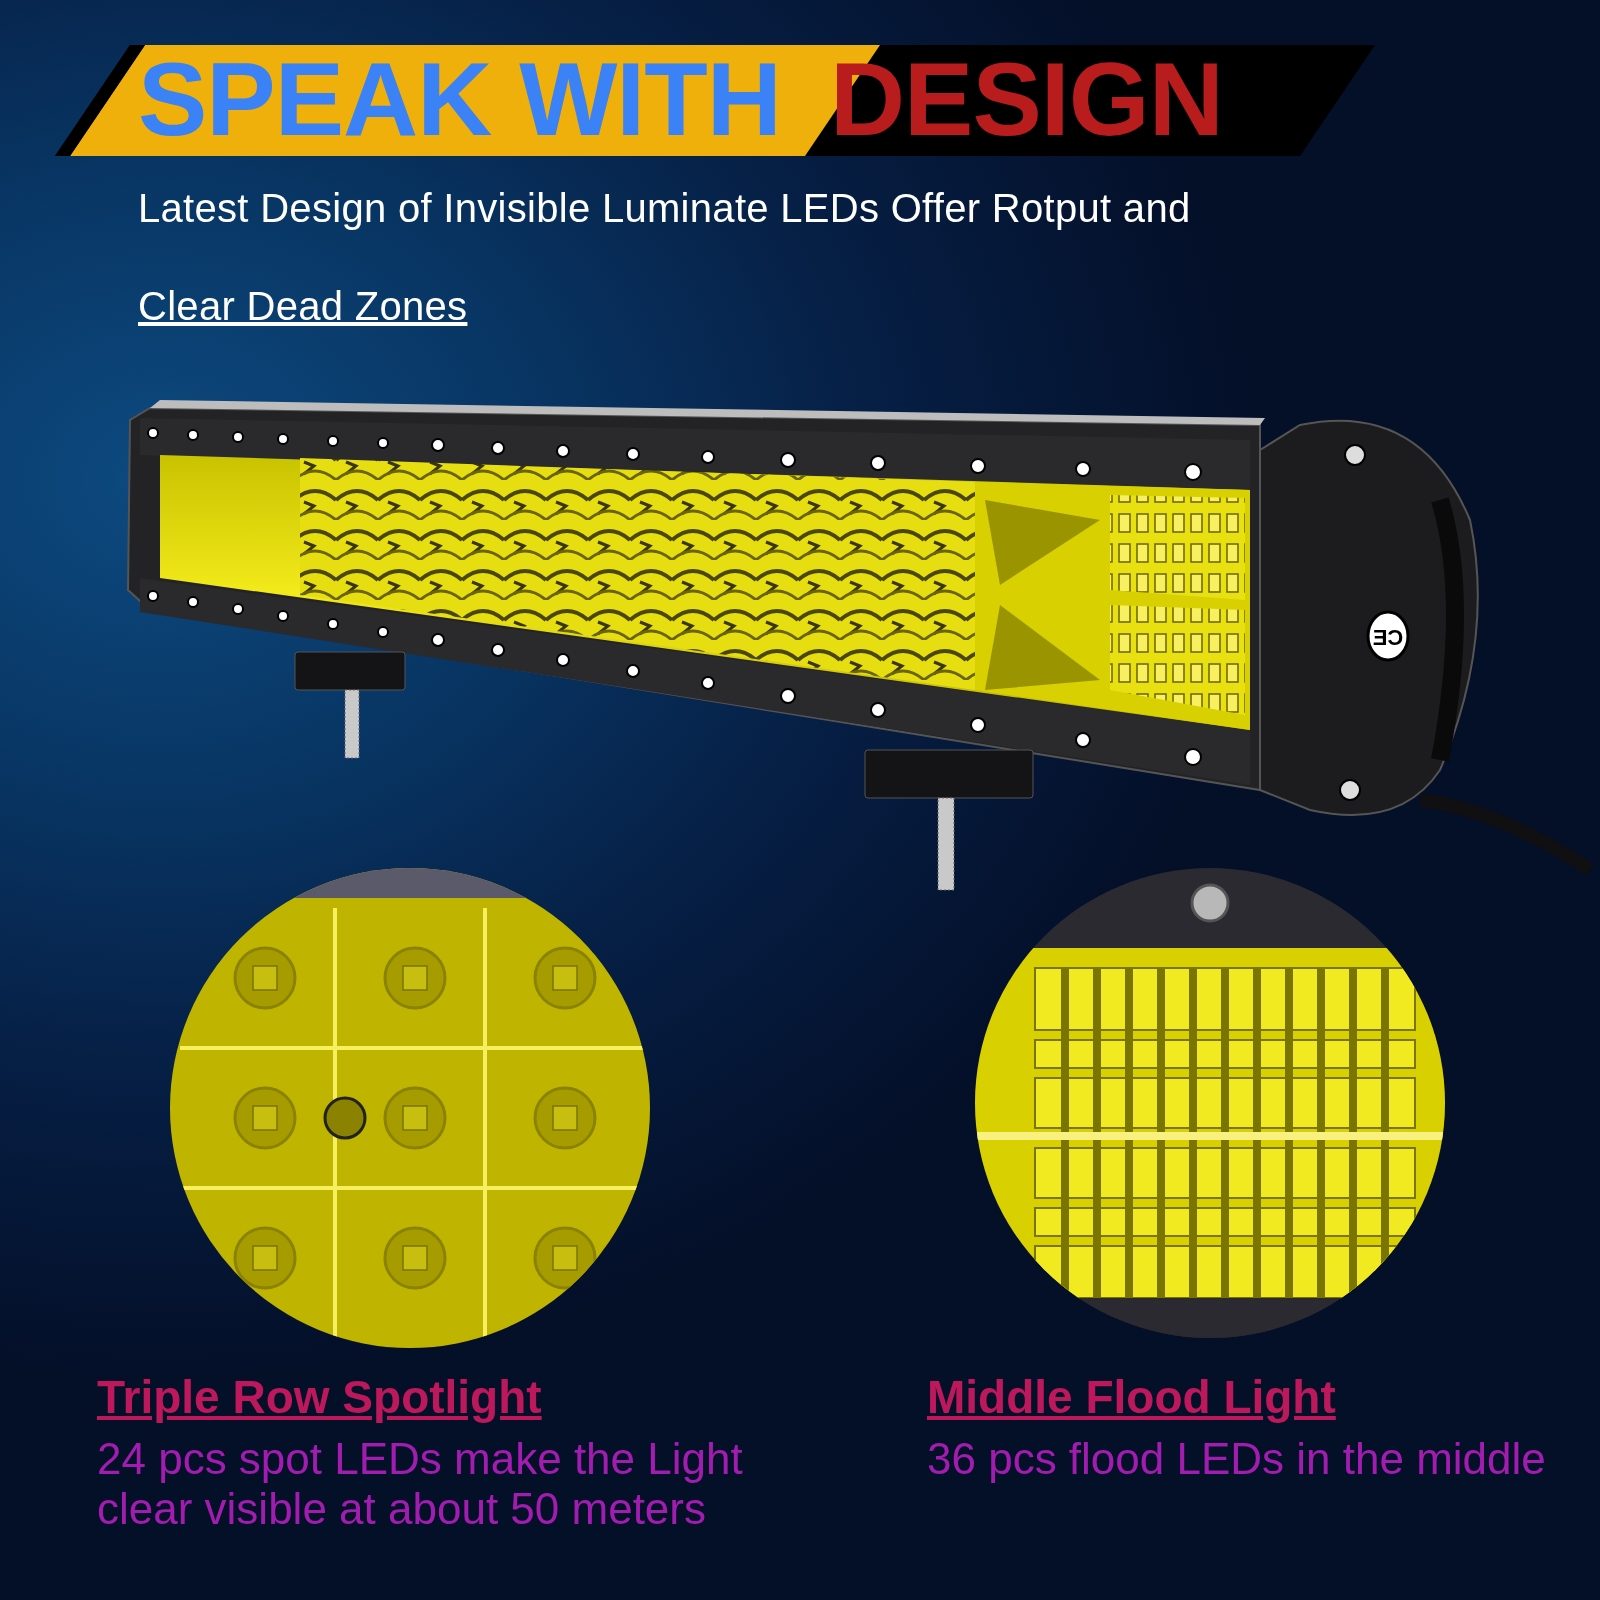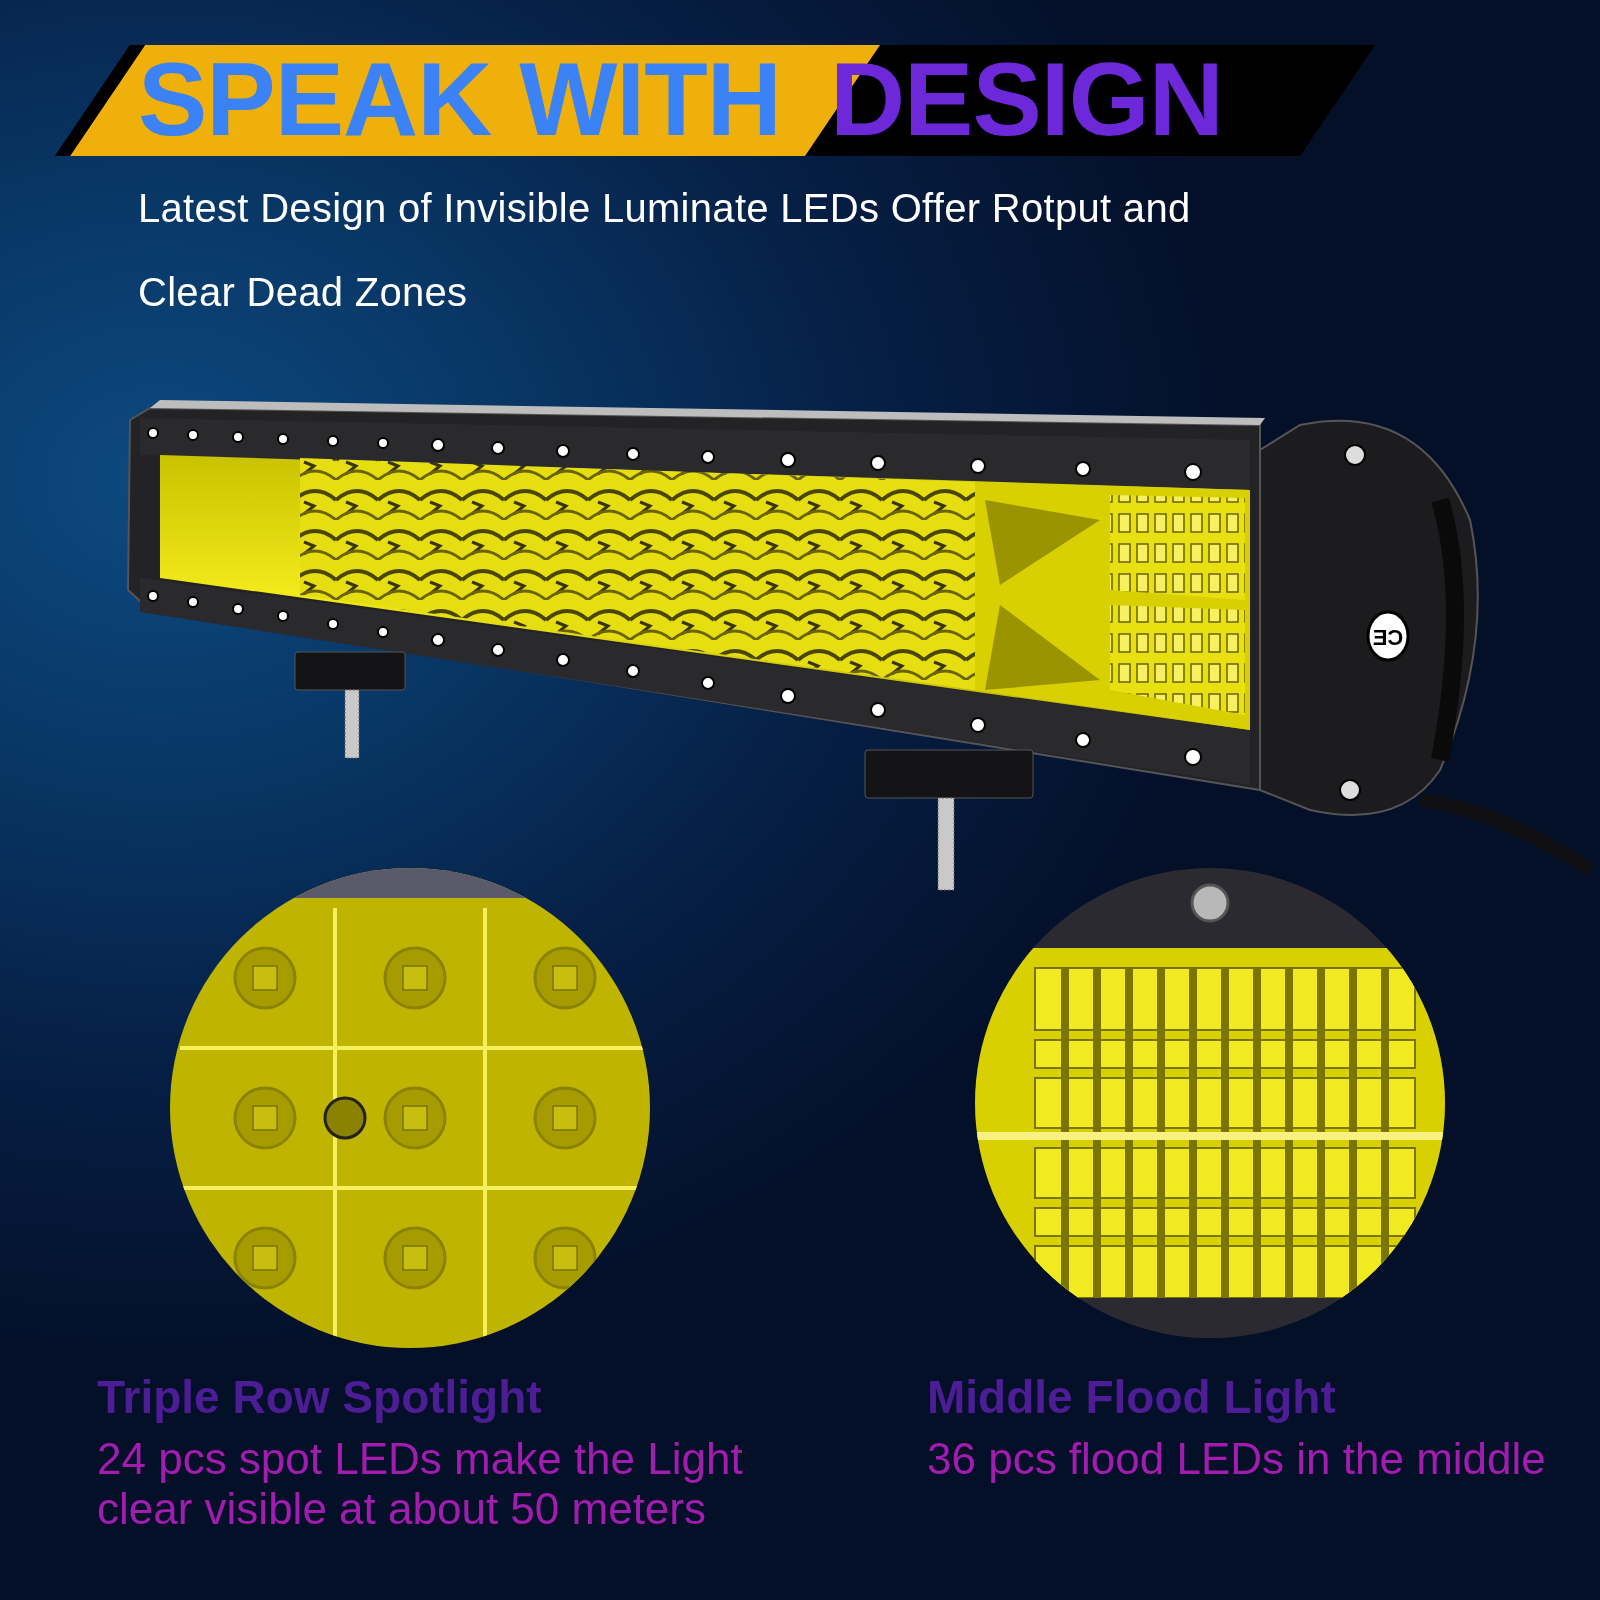--- a/index.html
+++ b/index.html
@@ -10,36 +10,36 @@
     color: #ffffff;
   }
   .banner { position: absolute; left: 0; top: 0; width: 1600px; height: 200px; }
   .banner svg { position: absolute; left: 0; top: 0; }
   .headline {
     position: absolute; top: 44px; height: 110px; line-height: 110px;
     font-family: "Liberation Sans", sans-serif; font-weight: 700; font-size: 104px;
     letter-spacing: -1px; white-space: nowrap;
   }
   .h1 { left: 138px; color: #3b82f6; }
-  .h2 { left: 830px; color: #6d28d9; }
+  .h2 { left: 830px; color: #b91c1c; }
   .subtitle {
     position: absolute; left: 138px; font-size: 40px; line-height: 52px; color: #ffffff;
     white-space: nowrap; letter-spacing: 0.3px;
   }
   .sub1 { top: 182px; }
-  .sub2 { top: 266px; }
+  .sub2 { top: 280px; text-decoration: underline; }
 
   .product { position: absolute; left: 0; top: 380px; width: 1600px; height: 520px; }
 
   .inset { position: absolute; width: 480px; height: 480px; border-radius: 50%; overflow: hidden; }
   .inset-left { left: 170px; top: 868px; }
   .inset-right { left: 975px; top: 868px; width: 470px; height: 470px; }
 
   .feature-title {
-    position: absolute; font-weight: 700; font-size: 46px; line-height: 54px; color: #4c1d95; white-space: nowrap;
+    position: absolute; font-weight: 700; font-size: 46px; line-height: 54px; color: #be185d; white-space: nowrap; text-decoration: underline;
   }
   .feature-desc {
     position: absolute; font-size: 44px; line-height: 50px; color: #a21caf; white-space: nowrap;
   }
   .ft-left { left: 97px; top: 1370px; }
   .fd-left { left: 97px; top: 1434px; }
   .ft-right { left: 927px; top: 1370px; }
   .fd-right { left: 927px; top: 1434px; }
 </style>
 </head>

